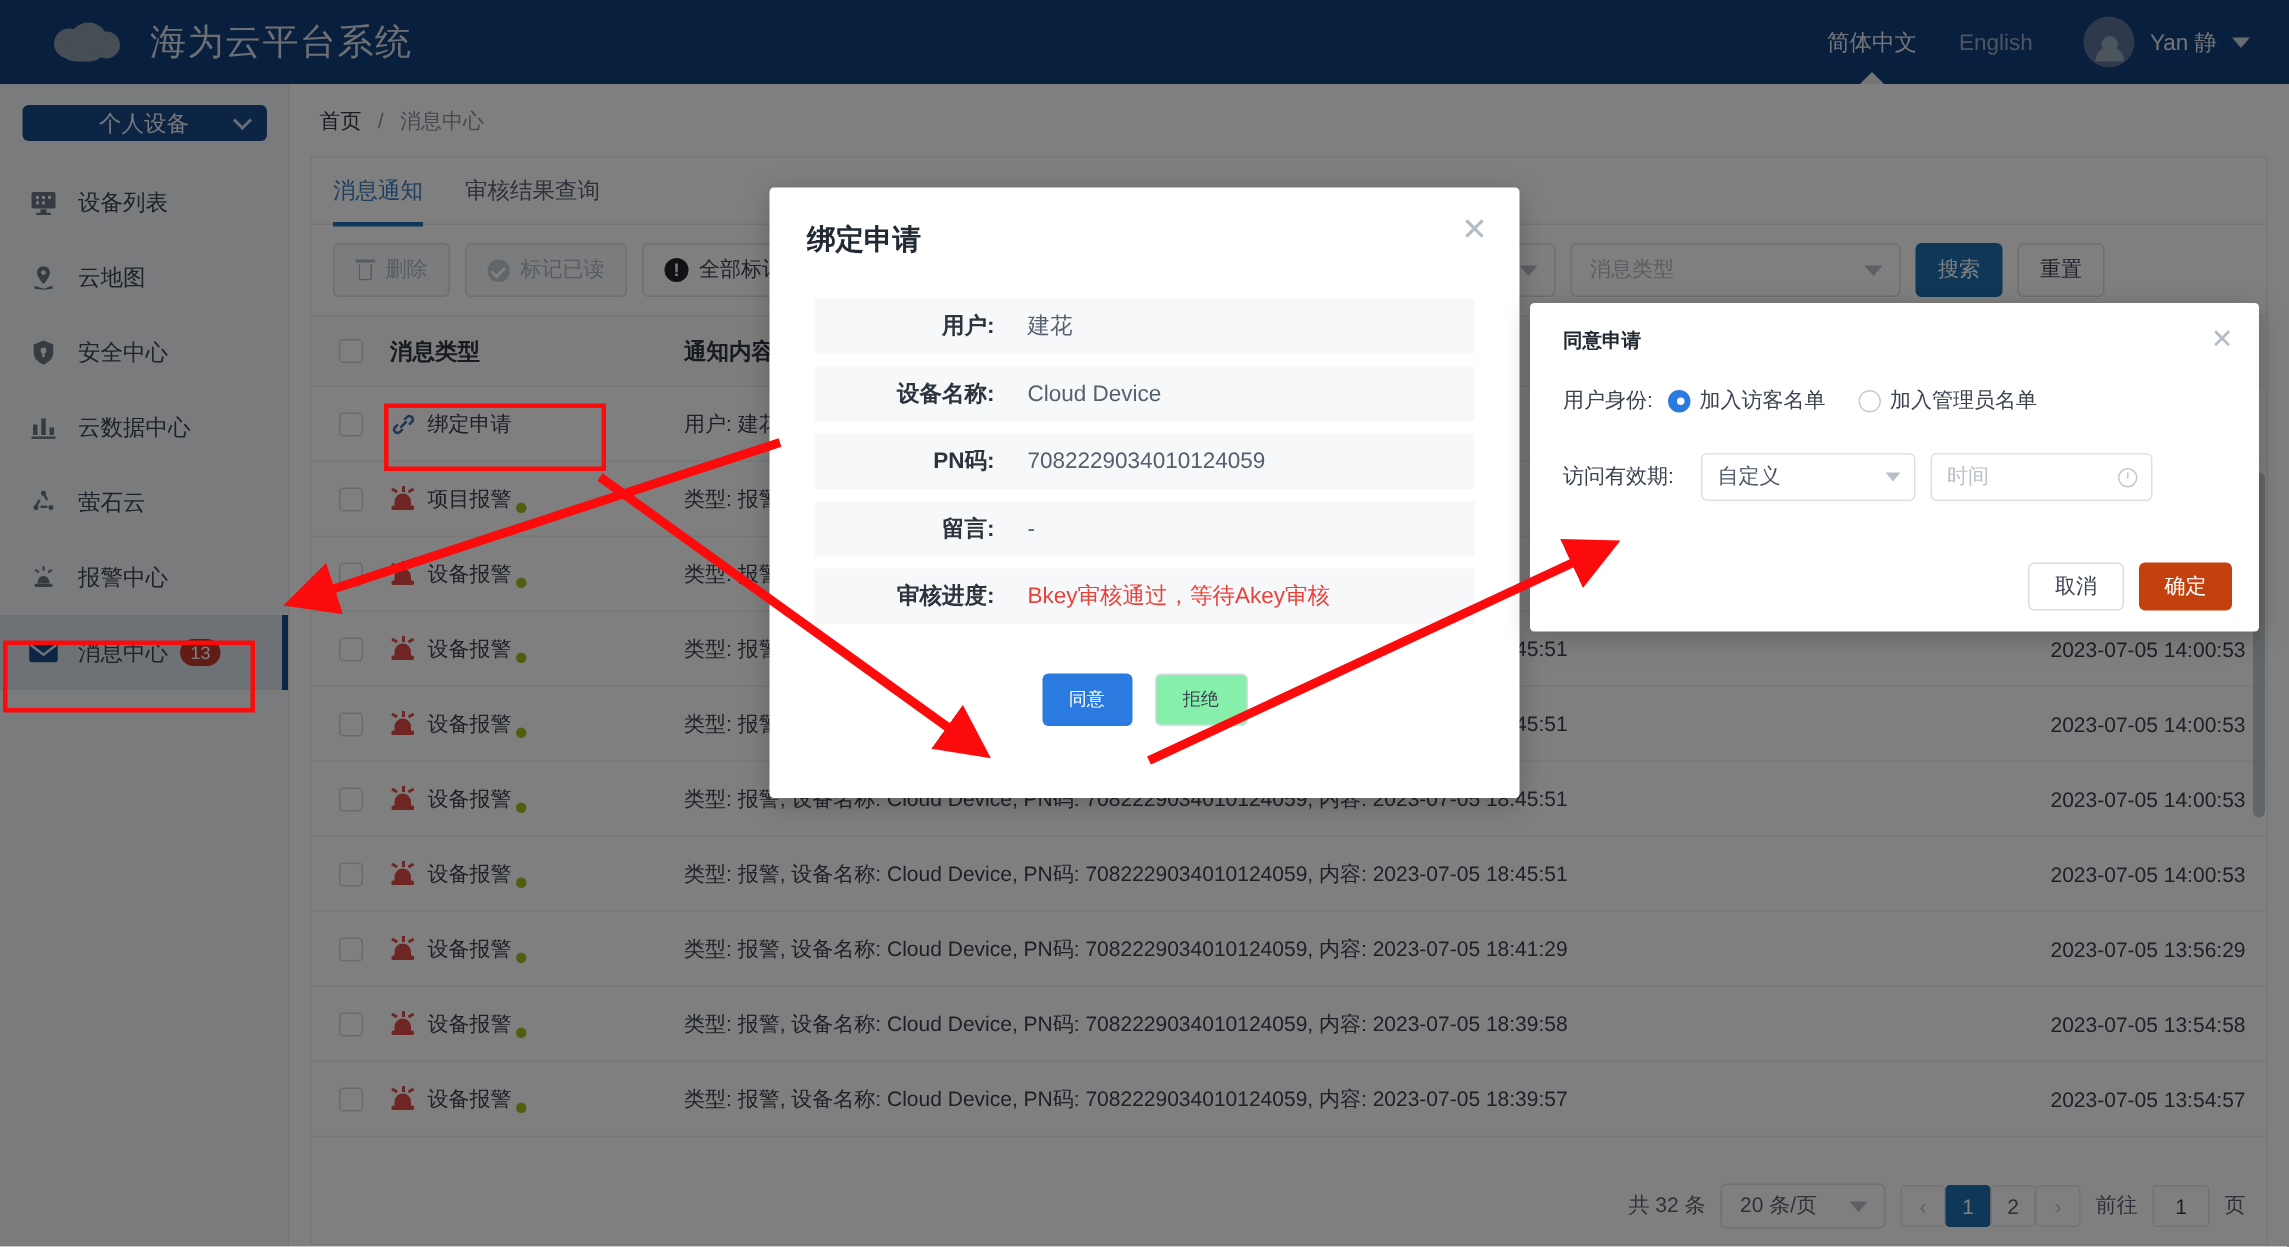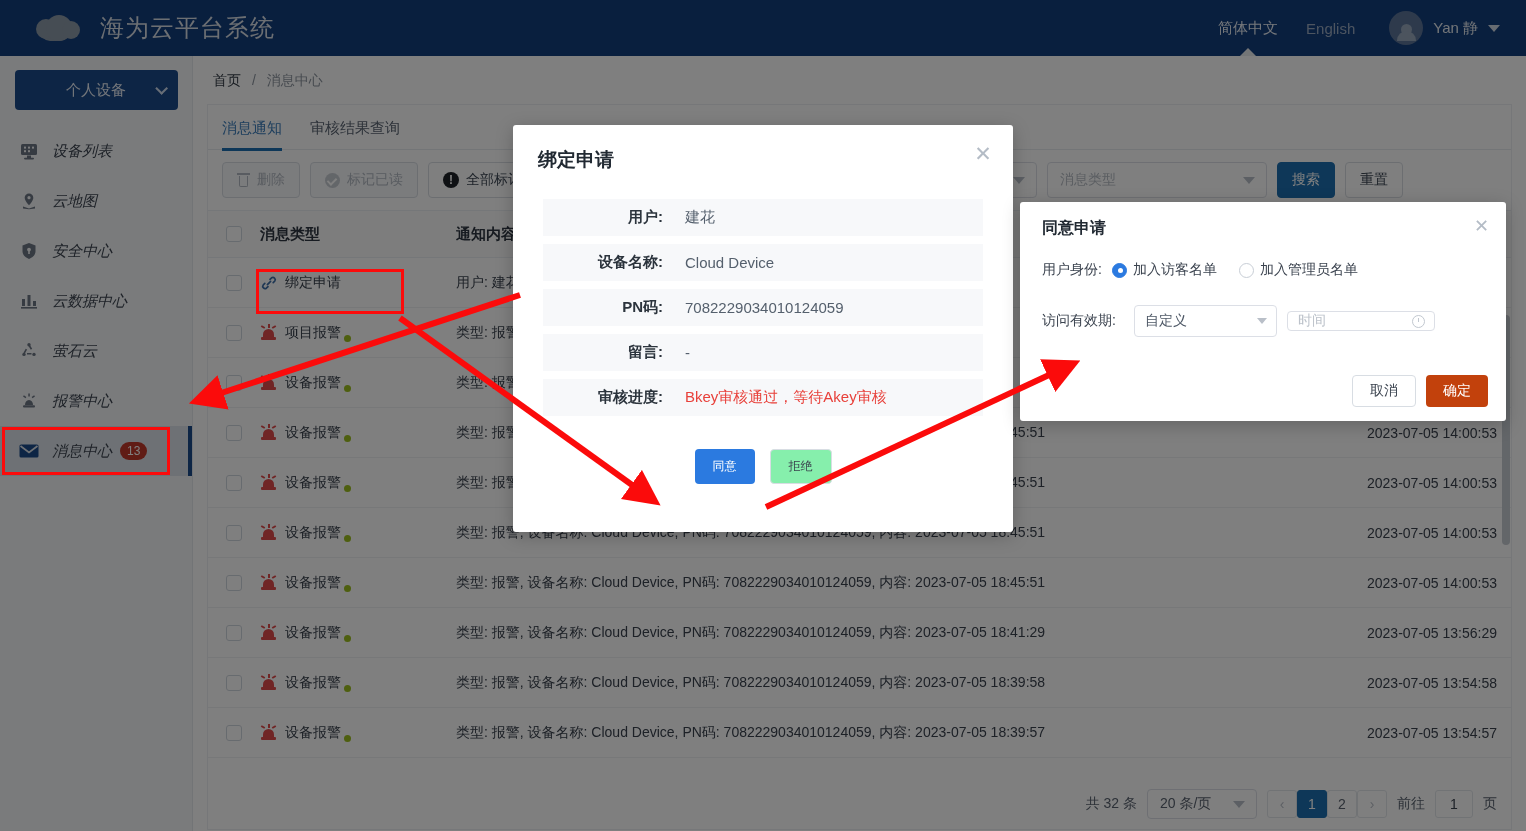--- a/index.html
+++ b/index.html
@@ -49,35 +49,35 @@
     width: 0; height: 0; border-left: 6px solid transparent; border-right: 6px solid transparent;
     border-top: 7px solid #cfd8e4;
   }
 
   
   .sidebar {
     position: absolute; top: 56px; left: 0; width: 193px; height: 775px;
     background: #f4f6f8; border-right: 1px solid #e4e8ec;
   }
   .dev-select {
-    margin: 14px auto 0; width: 163px; height: 40px; background: #1a4a8a; border-radius: 4px;
+    margin: 14px auto 0; width: 163px; height: 24px; background: #1a4a8a; border-radius: 4px;
     display: flex; align-items: center; justify-content: center; color: #e8eef6; font-size: 15px;
     position: relative;
   }
   .dev-select .chev {
     position: absolute; right: 14px; width: 9px; height: 9px;
     border-right: 2px solid #cfdcee; border-bottom: 2px solid #cfdcee; transform: rotate(45deg) translateY(-3px);
   }
   .menu { margin-top: 16px; }
   .menu-item {
     height: 50px; display: flex; align-items: center; padding-left: 16px;
     color: #3c4450; font-size: 15px; position: relative;
   }
   .menu-item .mi-icon { width: 26px; display: flex; align-items: center; justify-content: center; color: #6d7684; }
-  .menu-item .mi-label { margin-left: 10px; font-style: italic; }
+  .menu-item .mi-label { margin-left: 10px; }
   .menu-item.active { background: #dde3ea; }
   .menu-item.active .mi-icon { color: #1a4a8a; }
   .menu-item.active::after {
     content:""; position:absolute; right:0; top:0; width:4px; height:50px; background:#1a4a8a;
   }
   .badge {
     background: #c0392b; color: #fff; font-size: 12px; border-radius: 10px;
     padding: 1px 7px; margin-left: 8px; line-height: 16px;
   }
 
@@ -190,35 +190,35 @@
     font-size: 12px; padding: 0 18px;
   }
   .m-btn.blue { background: #2b7ae0; color: #fff; }
   .m-btn.plain { background: #86efac; border: 1px solid #d8dde3; color: #3a424e; }
 
   
   .modal2 {
     position: absolute; left: 1020px; top: 202px; width: 486px; height: 219px;
     background: #fff; border-radius: 3px; box-shadow: 0 4px 18px rgba(0,0,0,0.22);
   }
-  .m2-title { font-size: 16px; color: #222a33; font-weight: bold; padding: 16px 0 0 22px; }
+  .m2-title { font-size: 13px; color: #222a33; font-weight: bold; padding: 16px 0 0 22px; }
   .m2-close { position: absolute; right: 17px; top: 16px; color: #b4bcc6; font-size: 18px; line-height: 16px; }
   .m2-field { display: flex; align-items: center; padding-left: 22px; margin-top: 22px; font-size: 14px; color: #3b434f; }
   .m2-field .f-lbl { width: 70px; color: #3b434f; }
   .radio { display:flex; align-items:center; margin-right: 22px; gap: 6px; }
   .radio .dot { width: 15px; height: 15px; border-radius: 50%; border: 1px solid #c8ced6; background:#fff; position:relative;}
   .radio.on .dot { border-color: #2b7ae0; background: #2b7ae0; }
   .radio.on .dot::after { content:""; position:absolute; left:4.5px; top:4.5px; width:5px; height:5px; border-radius:50%; background:#fff; }
   .m2-sel {
     width: 143px; height: 32px; border: 1px solid #dcdfe6; border-radius: 4px; display:flex; align-items:center;
     padding: 0 10px; color: #4e5866; position: relative; font-size: 14px;
   }
   .m2-sel .arrow { position:absolute; right: 9px; width:0; height:0; border-left:5px solid transparent; border-right:5px solid transparent; border-top:6px solid #b9bfc8; }
   .m2-time {
-    width: 148px; height: 20px; border: 1px solid #dcdfe6; border-radius: 4px; display:flex; align-items:center;
+    width: 148px; height: 32px; border: 1px solid #dcdfe6; border-radius: 4px; display:flex; align-items:center;
     padding: 0 10px; color: #bcc2ca; position: relative; margin-left: 10px; font-size: 14px;
   }
   .clock-ico { position:absolute; right: 9px; width: 13px; height: 13px; border: 1.4px solid #c2c8d0; border-radius: 50%; }
   .clock-ico::after { content:""; position:absolute; left:4.6px; top:2px; width:1.4px; height:4.5px; background:#c2c8d0; }
   .m2-actions { position: absolute; right: 18px; bottom: 14px; display: flex; gap: 10px; }
   .m2-btn { height: 32px; padding: 0 17px; border-radius: 4px; display:flex; align-items:center; font-size:14px; }
   .m2-btn.plain { background:#fff; border:1px solid #d8dde3; color:#3a424e; }
   .m2-btn.blue { background:#c2410c; color:#fff; }
 
   

